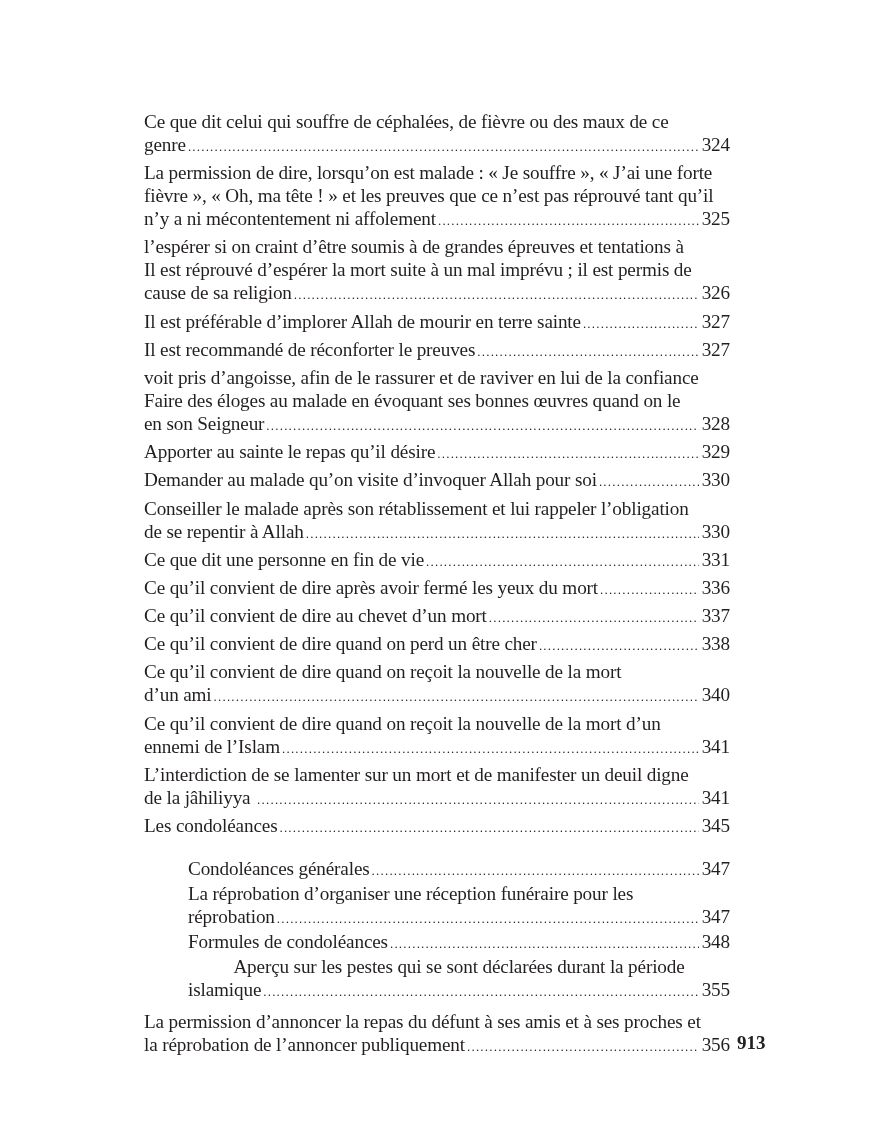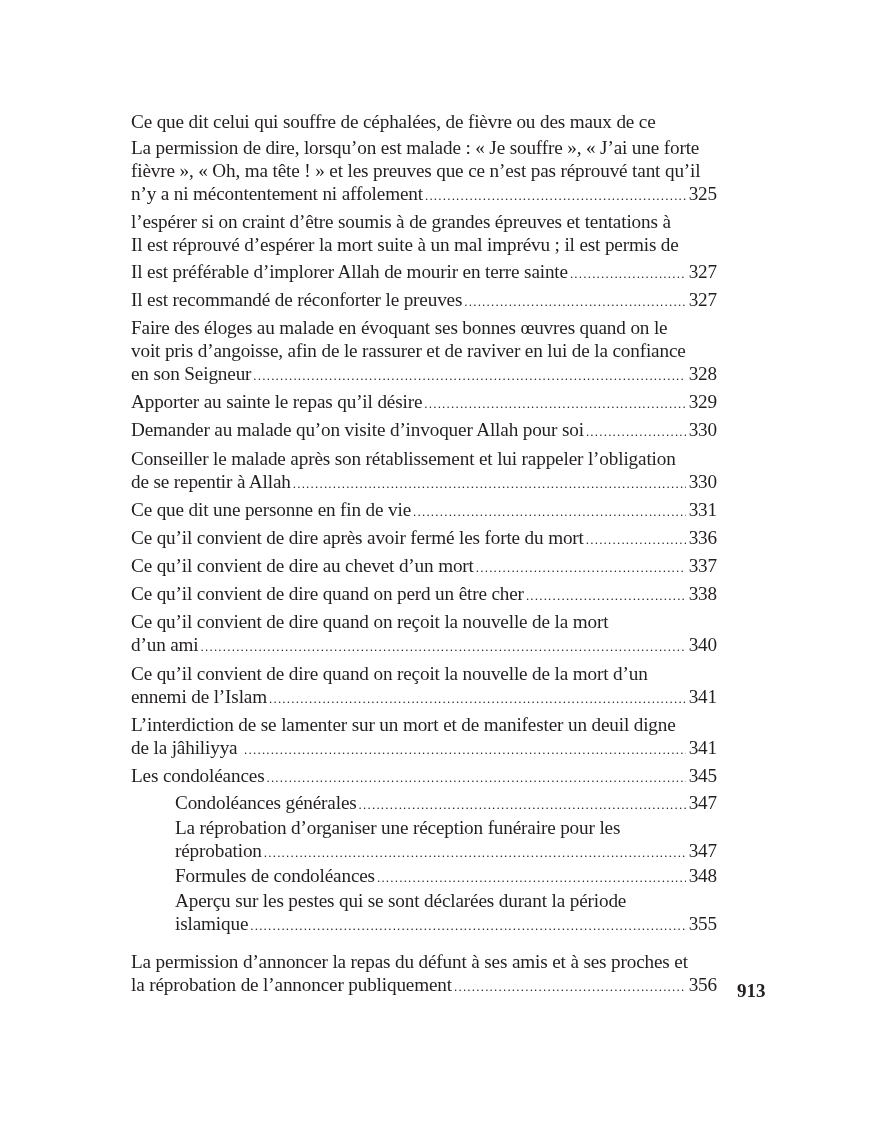--- a/index.html
+++ b/index.html
@@ -10,37 +10,38 @@
   body {
     width: 870px;
     height: 1131px;
     position: relative;
     overflow: hidden;
     font-family: "Liberation Serif", "DejaVu Serif", serif;
     color: #231f20;
   }
   .toc {
     position: absolute;
-    left: 131px;
+    left: 144px;
     top: 110px;
     width: 586px;
     font-size: 19.2px;
     line-height: 23px;
     letter-spacing: -0.15px;
   }
   .entry {
     margin: 0 0 3.2px 0;
     position: relative;
   }
   .entry.sub {
     margin-left: 44px;
     margin-bottom: 0;
   }
   .entry.sub.last {
-    margin-bottom: 13px;
+    margin-bottom: 7px;
+    text-align: center;
   }
   .entry .line {
     display: block;
     white-space: nowrap;
   }
   .entry .last-line {
     display: flex;
     align-items: baseline;
     white-space: nowrap;
   }
@@ -60,69 +61,79 @@
   .entry .last-line .leader::before {
     content: "..................................................................................................................................................................................................................................................";
   }
   .entry .last-line .page {
     flex: 0 0 auto;
   }
   .italic { }
   .folio {
     position: absolute;
     left: 737px;
-    top: 980px;
+    top: 1032px;
     font-weight: bold;
     font-size: 19px;
     font-family: "Liberation Serif", "DejaVu Serif", serif;
   }
 </style>
 </head>
 <body>
 
 <div class="toc">
 
   <div class="entry">
     <span class="line">Ce que dit celui qui souffre de céphalées, de fièvre ou des maux de ce</span>
+    <div class="last-line">
+      <span class="txt">genre</span>
+      <span class="leader"></span>
+      <span class="page">324</span>
+    </div>
   </div>
 
   <div class="entry">
     <span class="line">La permission de dire, lorsqu’on est malade : « Je souffre », « J’ai une forte</span>
     <span class="line">fièvre », « Oh, ma tête ! » et les preuves que ce n’est pas réprouvé tant qu’il</span>
     <div class="last-line">
       <span class="txt">n’y a ni mécontentement ni affolement</span>
       <span class="leader"></span>
       <span class="page">325</span>
     </div>
   </div>
 
   <div class="entry">
     <span class="line">l’espérer si on craint d’être soumis à de grandes épreuves et tentations à</span>
     <span class="line">Il est réprouvé d’espérer la mort suite à un mal imprévu ; il est permis de</span>
+    <div class="last-line">
+      <span class="txt">cause de sa religion</span>
+      <span class="leader"></span>
+      <span class="page">326</span>
+    </div>
   </div>
 
   <div class="entry">
     <div class="last-line">
       <span class="txt">Il est préférable d’implorer Allah de mourir en terre sainte</span>
       <span class="leader"></span>
       <span class="page">327</span>
     </div>
   </div>
 
   <div class="entry">
     <div class="last-line">
       <span class="txt">Il est recommandé de réconforter le preuves</span>
       <span class="leader"></span>
       <span class="page">327</span>
     </div>
   </div>
 
   <div class="entry">
+    <span class="line">voit pris d’angoisse, afin de le rassurer et de raviver en lui de la confiance</span>
     <span class="line">Faire des éloges au malade en évoquant ses bonnes œuvres quand on le</span>
-    <span class="line">voit pris d’angoisse, afin de le rassurer et de raviver en lui de la confiance</span>
     <div class="last-line">
       <span class="txt">en son Seigneur</span>
       <span class="leader"></span>
       <span class="page">328</span>
     </div>
   </div>
 
   <div class="entry">
     <div class="last-line">
       <span class="txt">Apporter au sainte le repas qu’il désire</span>
@@ -151,21 +162,21 @@
   <div class="entry">
     <div class="last-line">
       <span class="txt">Ce que dit une personne en fin de vie</span>
       <span class="leader"></span>
       <span class="page">331</span>
     </div>
   </div>
 
   <div class="entry">
     <div class="last-line">
-      <span class="txt">Ce qu’il convient de dire après avoir fermé les forte du mort</span>
+      <span class="txt">Ce qu’il convient de dire après avoir fermé les yeux du mort</span>
       <span class="leader"></span>
       <span class="page">336</span>
     </div>
   </div>
 
   <div class="entry">
     <div class="last-line">
       <span class="txt">Ce qu’il convient de dire au chevet d’un mort</span>
       <span class="leader"></span>
       <span class="page">337</span>
@@ -200,21 +211,21 @@
 
   <div class="entry">
     <span class="line">L’interdiction de se lamenter sur un mort et de manifester un deuil digne</span>
     <div class="last-line">
       <span class="txt"><span>de la </span><span class="italic">jâhiliyya</span>&nbsp;</span>
       <span class="leader"></span>
       <span class="page">341</span>
     </div>
   </div>
 
-  <div class="entry" style="margin-bottom:2px;">
+  <div class="entry" style="margin-bottom:18px;">
     <div class="last-line">
       <span class="txt">Les condoléances</span>
       <span class="leader"></span>
       <span class="page">345</span>
     </div>
   </div>
 
   <div class="entry sub">
     <div class="last-line">
       <span class="txt">Condoléances générales</span>

